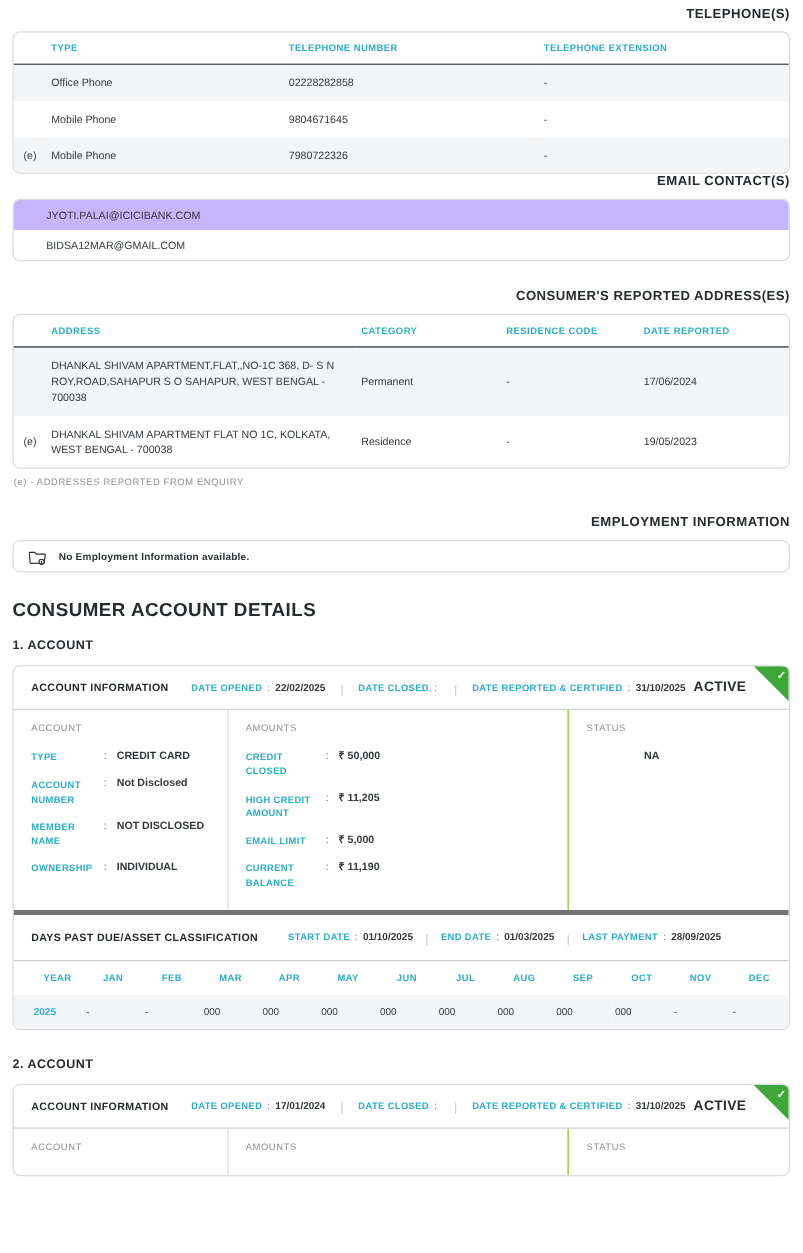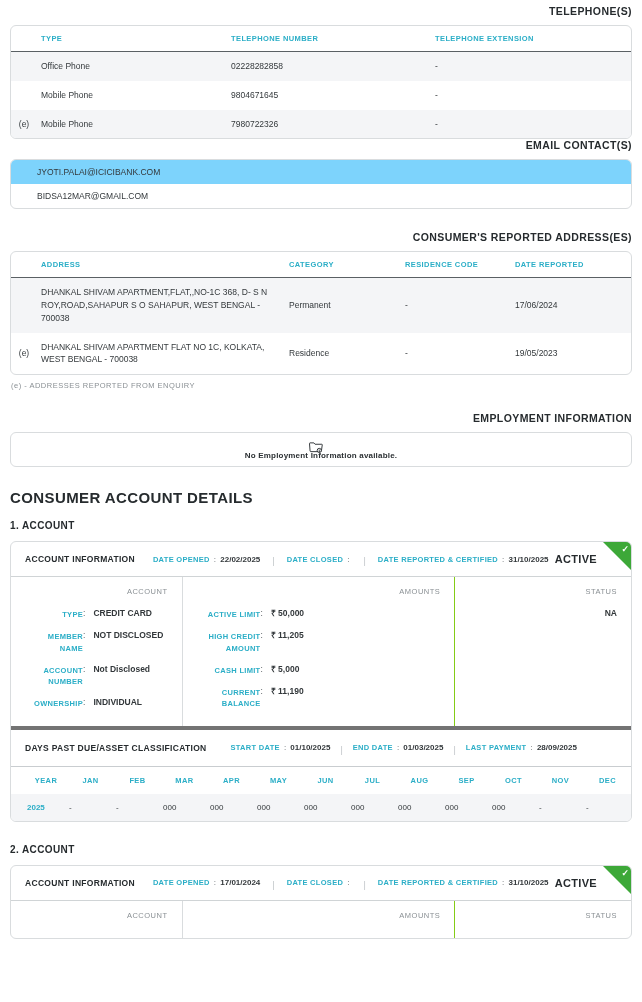--- a/index.html
+++ b/index.html
@@ -45,24 +45,24 @@
   }
   table.tbl td {
     font-size: 8.5px; color: #33383b; padding: 8px 4px;
     line-height: 1.5; vertical-align: middle;
   }
   table.tbl tbody tr:nth-child(odd) { background: #f4f5f7; }
   td.marker, th.marker { text-align: center; color: #2baec7; font-size: 7px; padding-left: 2px; padding-right: 2px; }
 
   
   .email-row { font-size: 8.5px; color: #33383b; padding: 7px 26px; }
-  .email-row:first-child { background: #7dd3fc; }
-
-  
-  .emp-box { display: flex; align-items: center; padding: 6px 12px; flex-direction: column; }
+  .email-row:first-child { background: #c4b5fd; }
+
+  
+  .emp-box { display: flex; align-items: center; padding: 6px 12px; }
   .emp-icon { width: 14px; height: 12px; margin-right: 10px; flex: 0 0 auto; }
   .emp-text { font-size: 8px; font-weight: bold; color: #2b3033; letter-spacing: .2px; }
 
   
   .card {
     border: 1px solid #d9dcde; border-radius: 6px; overflow: hidden;
     position: relative; background: #fff; margin-bottom: 22px;
   }
   .card-header {
     display: flex; align-items: center; position: relative;
@@ -82,21 +82,21 @@
   .ribbon {
     position: absolute; top: 0; right: 0; width: 0; height: 0;
     border-top: 28px solid #3da838; border-left: 28px solid transparent;
   }
   .ribbon .check {
     position: absolute; top: -26px; right: 2px;
     color: #fff; font-size: 9px; font-weight: bold;
   }
 
   .card-body { display: flex; align-items: stretch; }
-  .col { padding: 10px 14px 6px; text-align: right; }
+  .col { padding: 10px 14px 6px; }
   .col-account { width: 27.5%; }
   .col-amounts { width: 44%; border-left: 1px solid #d9dcde; }
   .col-status  { width: 28.5%; border-left: 1px solid #84cc16; }
   .col-title { font-size: 7.5px; color: #8a9094; letter-spacing: .5px; margin-bottom: 12px; }
   .field { display: flex; align-items: flex-start; margin-bottom: 10px; }
   .fl {
     width: 58px; flex: 0 0 auto; font-size: 7.5px; font-weight: bold;
     color: #2baec7; letter-spacing: .3px; line-height: 1.5; padding-top: 1px;
   }
   .col-amounts .fl { width: 64px; }
@@ -250,44 +250,44 @@
         </span>
     </div>
     <div class="card-body">
       <div class="col col-account">
         <div class="col-title">ACCOUNT</div>
         <div class="field">
           <span class="fl">TYPE</span>
           <span class="fv">CREDIT CARD</span>
         </div>
         <div class="field">
+          <span class="fl">ACCOUNT NUMBER</span>
+          <span class="fv">Not Disclosed</span>
+        </div>
+        <div class="field">
           <span class="fl">MEMBER NAME</span>
           <span class="fv">NOT DISCLOSED</span>
         </div>
         <div class="field">
-          <span class="fl">ACCOUNT NUMBER</span>
-          <span class="fv">Not Disclosed</span>
-        </div>
-        <div class="field">
           <span class="fl">OWNERSHIP</span>
           <span class="fv">INDIVIDUAL</span>
         </div>
       </div>
       <div class="col col-amounts">
         <div class="col-title">AMOUNTS</div>
         <div class="field">
-          <span class="fl">ACTIVE LIMIT</span>
+          <span class="fl">CREDIT CLOSED</span>
           <span class="fv">₹ 50,000</span>
         </div>
         <div class="field">
           <span class="fl">HIGH CREDIT AMOUNT</span>
           <span class="fv">₹ 11,205</span>
         </div>
         <div class="field">
-          <span class="fl">CASH LIMIT</span>
+          <span class="fl">EMAIL LIMIT</span>
           <span class="fv">₹ 5,000</span>
         </div>
         <div class="field">
           <span class="fl">CURRENT BALANCE</span>
           <span class="fv">₹ 11,190</span>
         </div>
       </div>
       <div class="col col-status">
         <div class="col-title">STATUS</div>
         <div class="status-val">NA</div>

